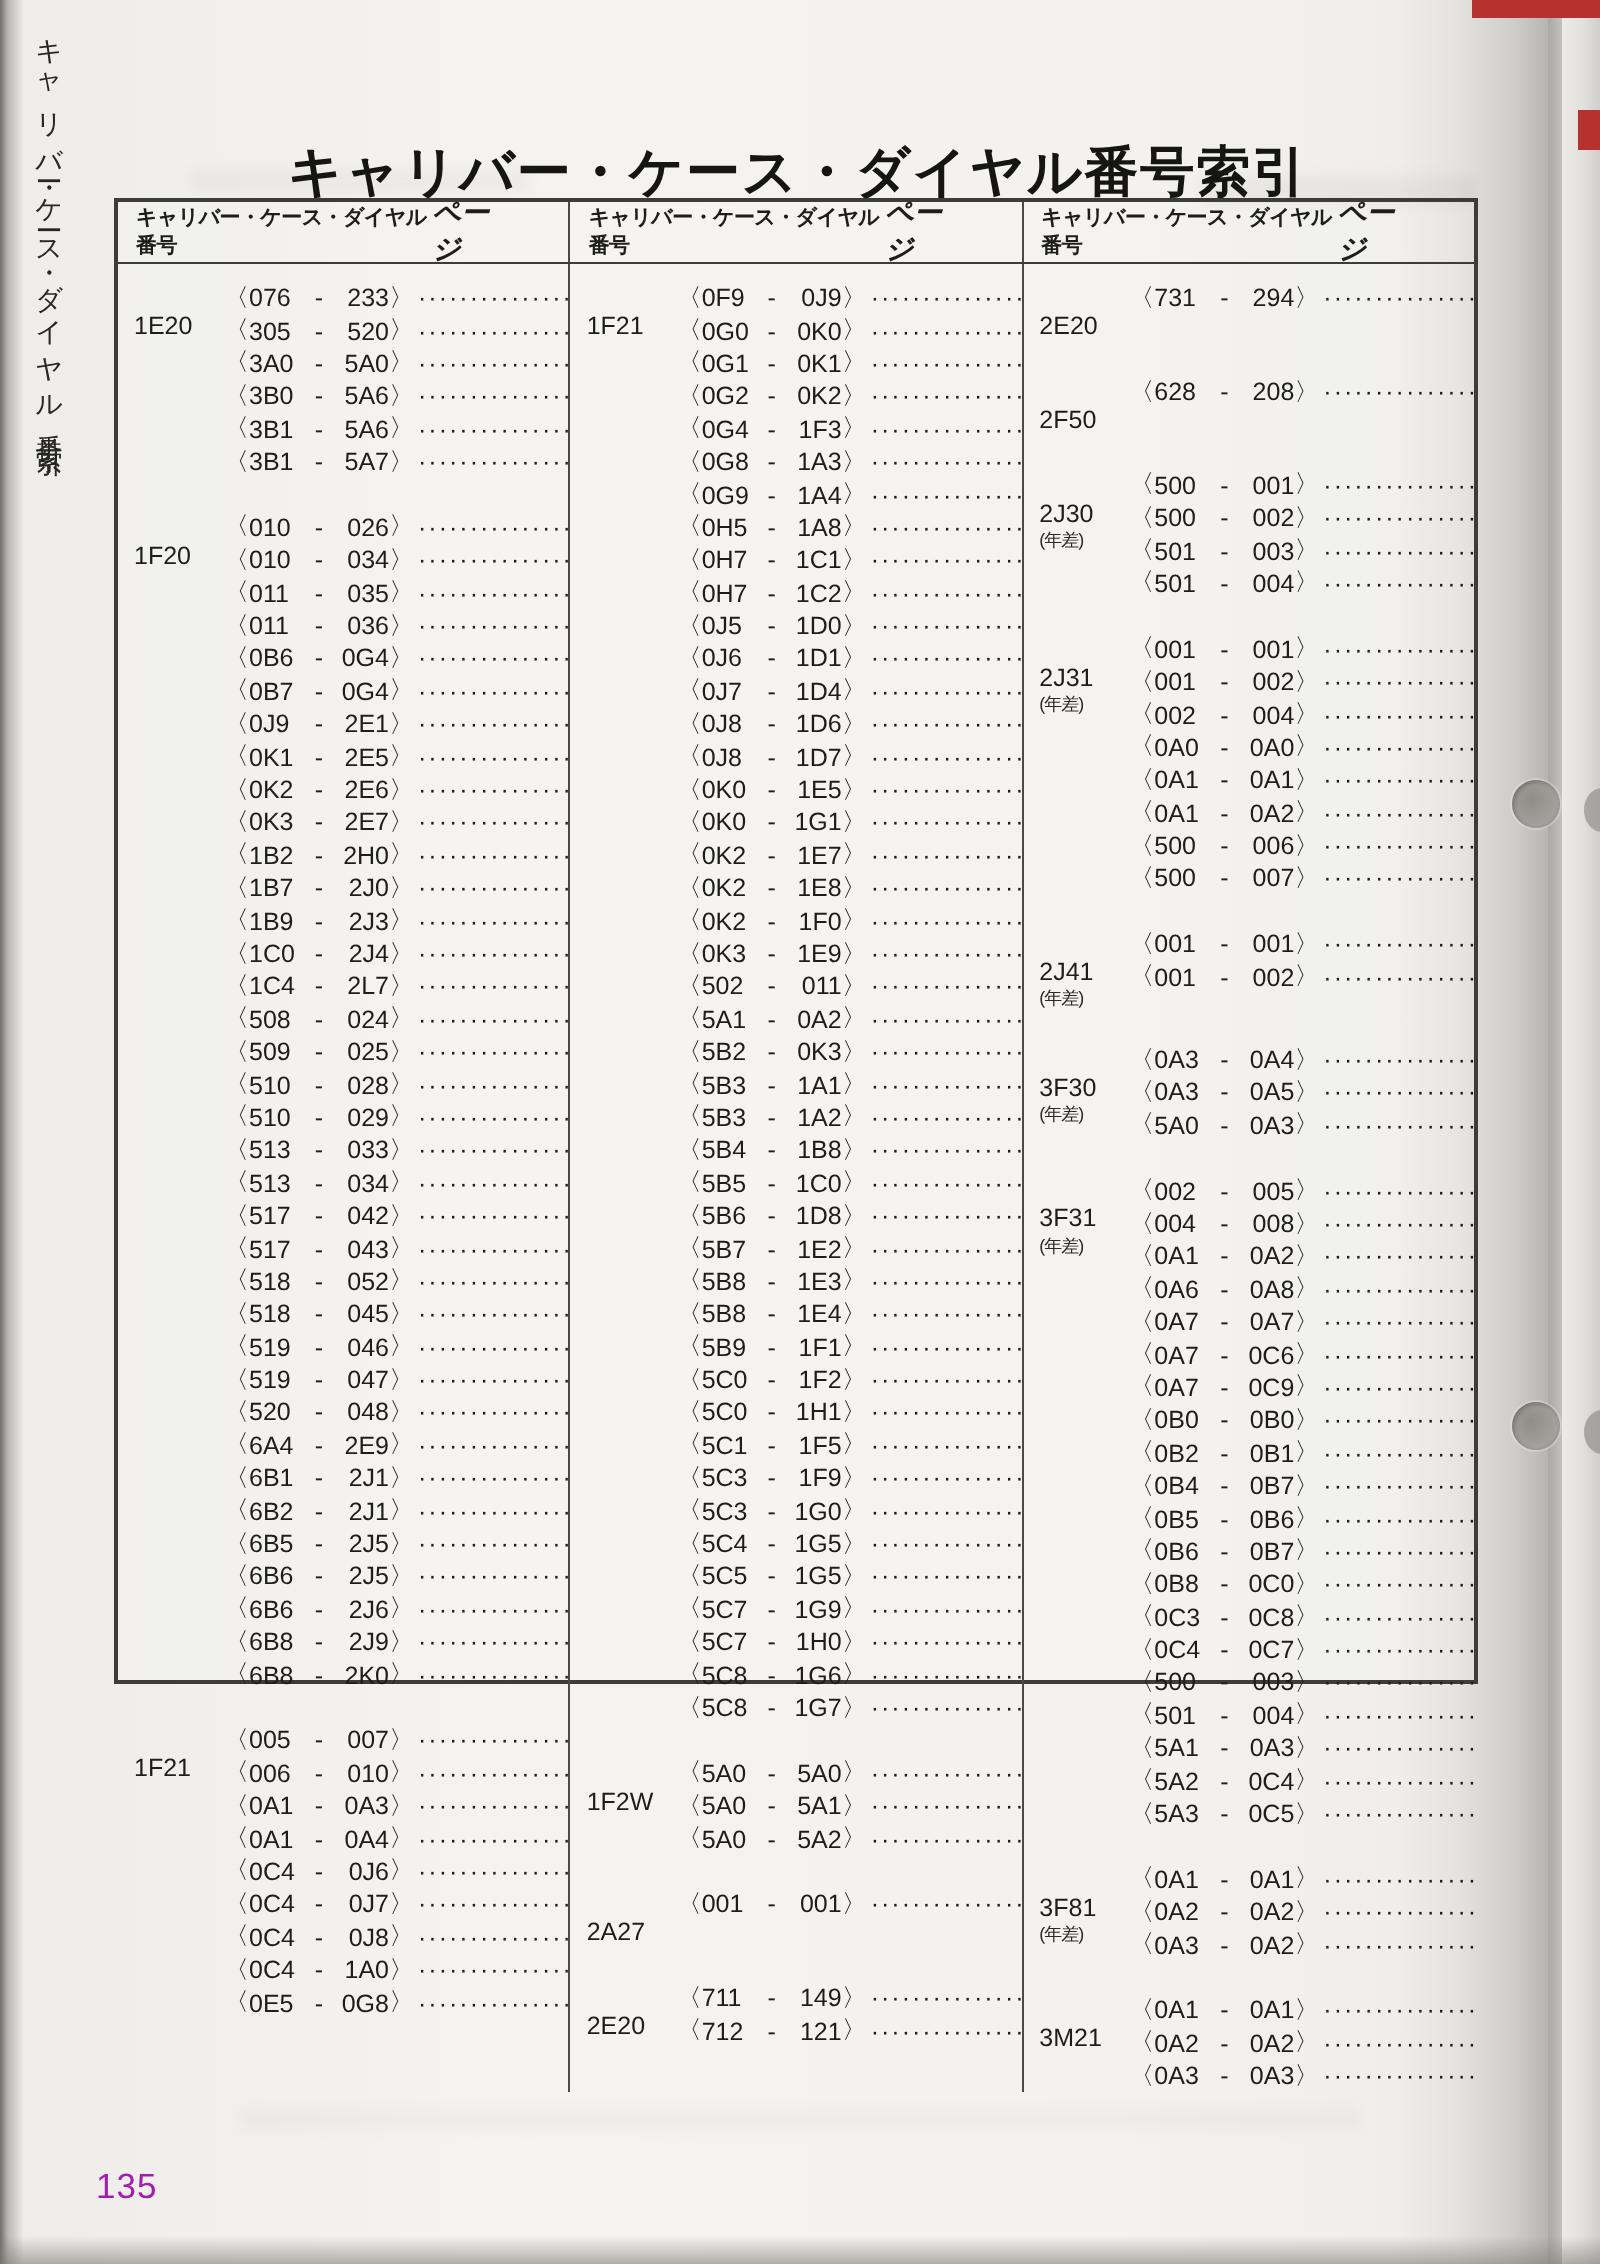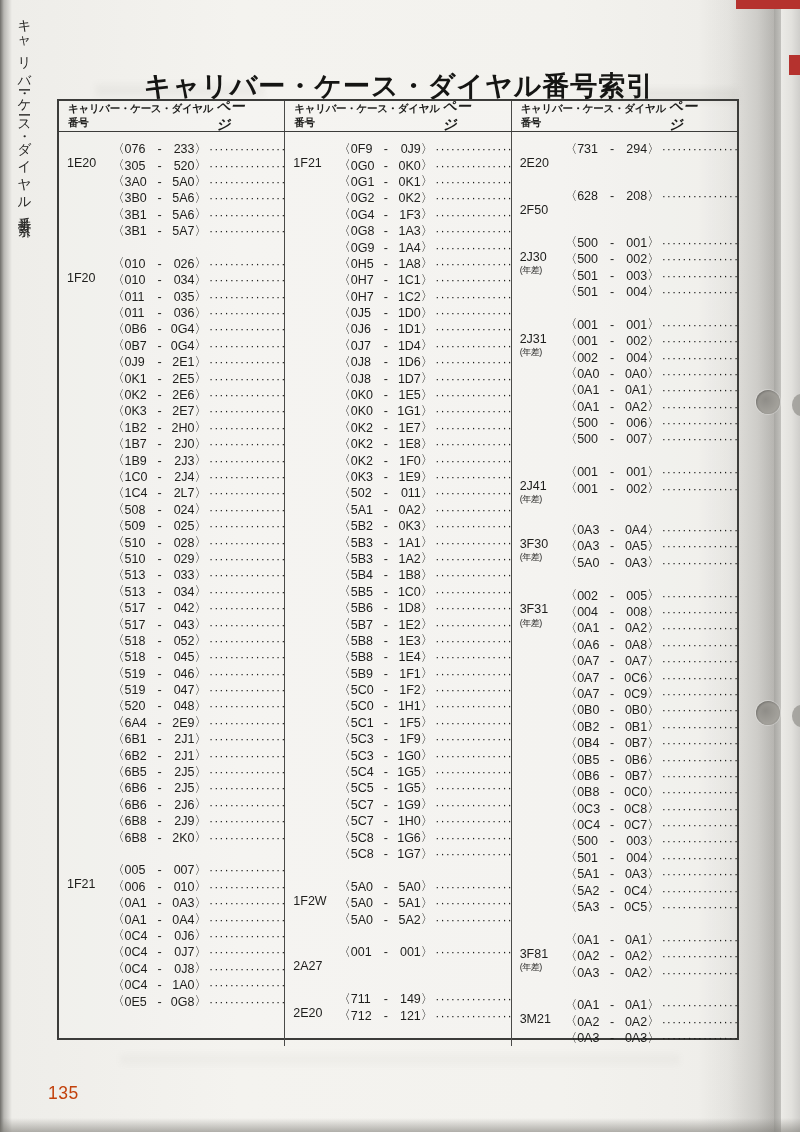--- a/index.html
+++ b/index.html
@@ -61,21 +61,21 @@
     font-size:13.5px;letter-spacing:3px;color:#262624;
   }
   
   .main-title{
     position:absolute;left:57px;top:50px;width:684px;
     text-align:center;font-size:27px;font-weight:bold;
     letter-spacing:1px;color:#151513;
   }
   
   .index-table{
-    position:absolute;left:57px;top:99px;width:682px;height:941px;
+    position:absolute;left:57px;top:99px;width:682px;height:743px;
     border:2px solid #3c3c3a;box-sizing:border-box;
     display:flex;flex-direction:column;background:rgba(255,255,255,.12);
   }
   .thead{
     display:flex;height:30px;flex:0 0 30px;
     border-bottom:1.5px solid #3c3c3a;
   }
   .th{
     flex:1 1 0;display:flex;align-items:center;justify-content:space-between;
     padding:0 30px 0 9px;box-sizing:border-box;
@@ -98,21 +98,21 @@
   .row{display:flex;align-items:center;height:16.4px;font-size:12.5px;white-space:nowrap;}
   .br{flex:0 0 auto;}
   .p1{width:28px;flex:0 0 28px;text-align:left;}
   .dash{width:14px;flex:0 0 14px;text-align:center;}
   .p2{width:28px;flex:0 0 28px;text-align:right;}
   .dots{flex:1 1 4px;overflow:hidden;padding:0 2px;color:#1d1d1b;}
   .dots::after{content:"········································";letter-spacing:1px;}
   
   .page-number{
     position:absolute;left:48px;top:1083px;
-    font-size:17.5px;letter-spacing:.5px;color:#c2410c;
+    font-size:17.5px;letter-spacing:.5px;color:#a21caf;
   }
 </style>
 </head>
 <body>
 
 <div class="sheet"></div>
 <div class="curl"></div>
 <div class="page-gap"></div>
 <div class="next-page"></div>
 <div class="bottom-shade"></div>

